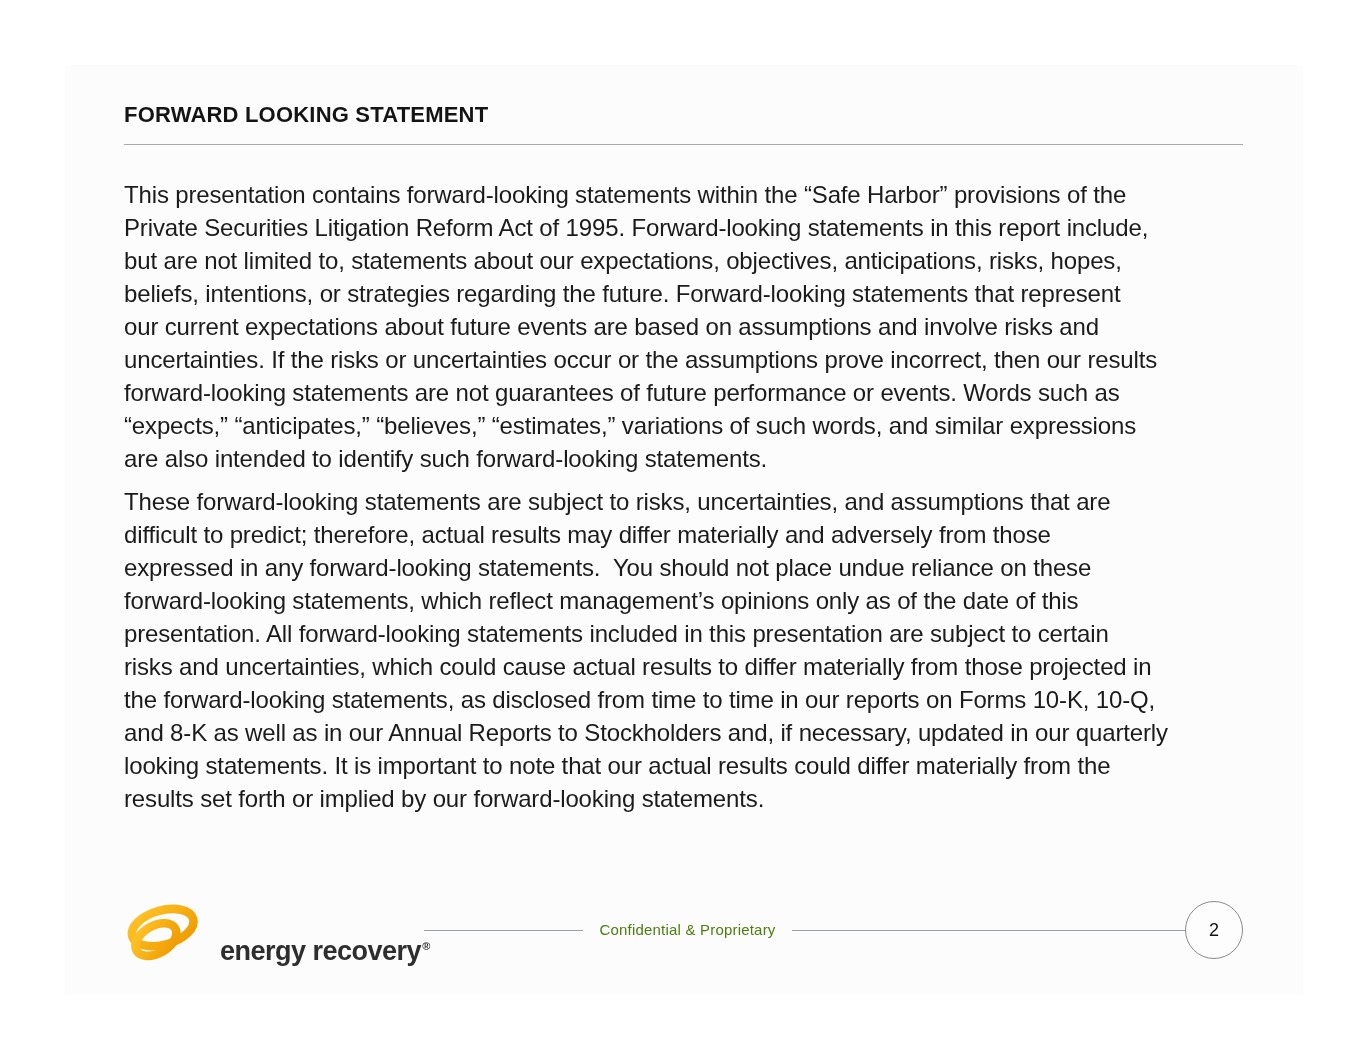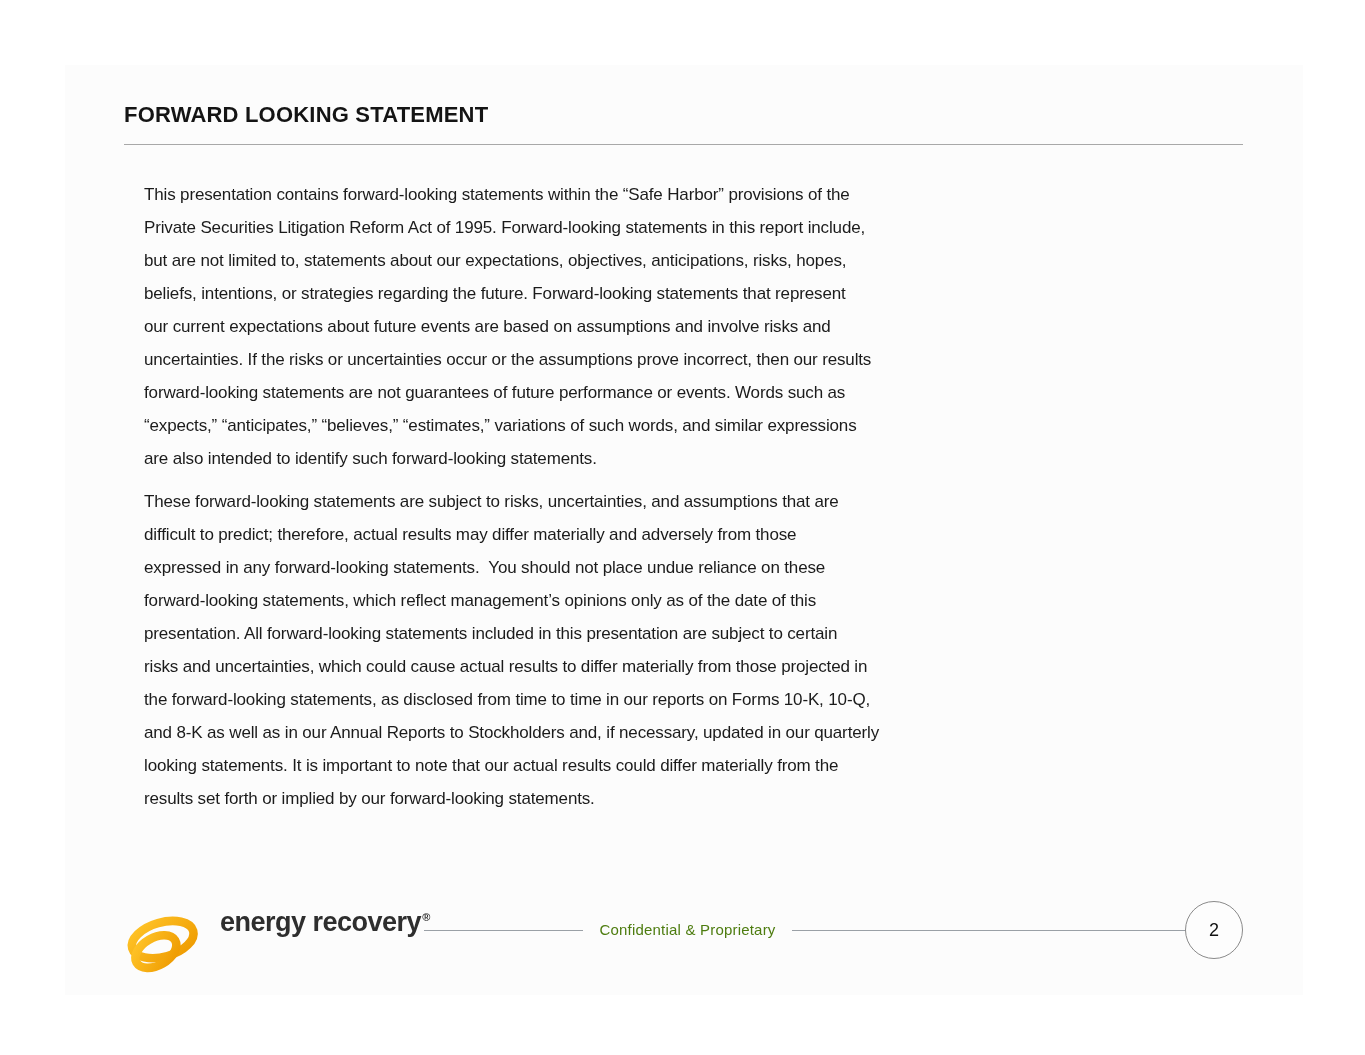--- a/index.html
+++ b/index.html
@@ -39,44 +39,43 @@
     top: 79px;    
     width: 1119px;
     height: 1px;
     background: #a8a8a8;
   }
   .body-text {
     position: absolute;
     left: 59px;
     top: 113px;   
     color: #1b1b1b;
-    font-size: 17px;
+    font-size: 24px;
     letter-spacing: -0.15px;
-    margin-left: 20px;
   }
   .para { margin: 0; }
   .para + .para { margin-top: 10px; }
   .text-line {
     white-space: pre;
     line-height: 33px;
     height: 33px;
   }
   .footer {
     position: absolute;
     left: 0;
     bottom: 18px; 
     width: 1238px;
     height: 90px;
   }
   .logo {
     position: absolute;
     left: 53px;   
-    top: 20px;
+    top: 8px;
     display: flex;
-    align-items: flex-start;
+    align-items: flex-end;
   }
   .logo-swirl { width: 86px; height: 72px; }
   .logo-text {
     font-size: 27px;
     font-weight: bold;
     color: #2e2e2e;
     letter-spacing: -0.5px;
     margin-left: 16px;
     white-space: pre;
   }

